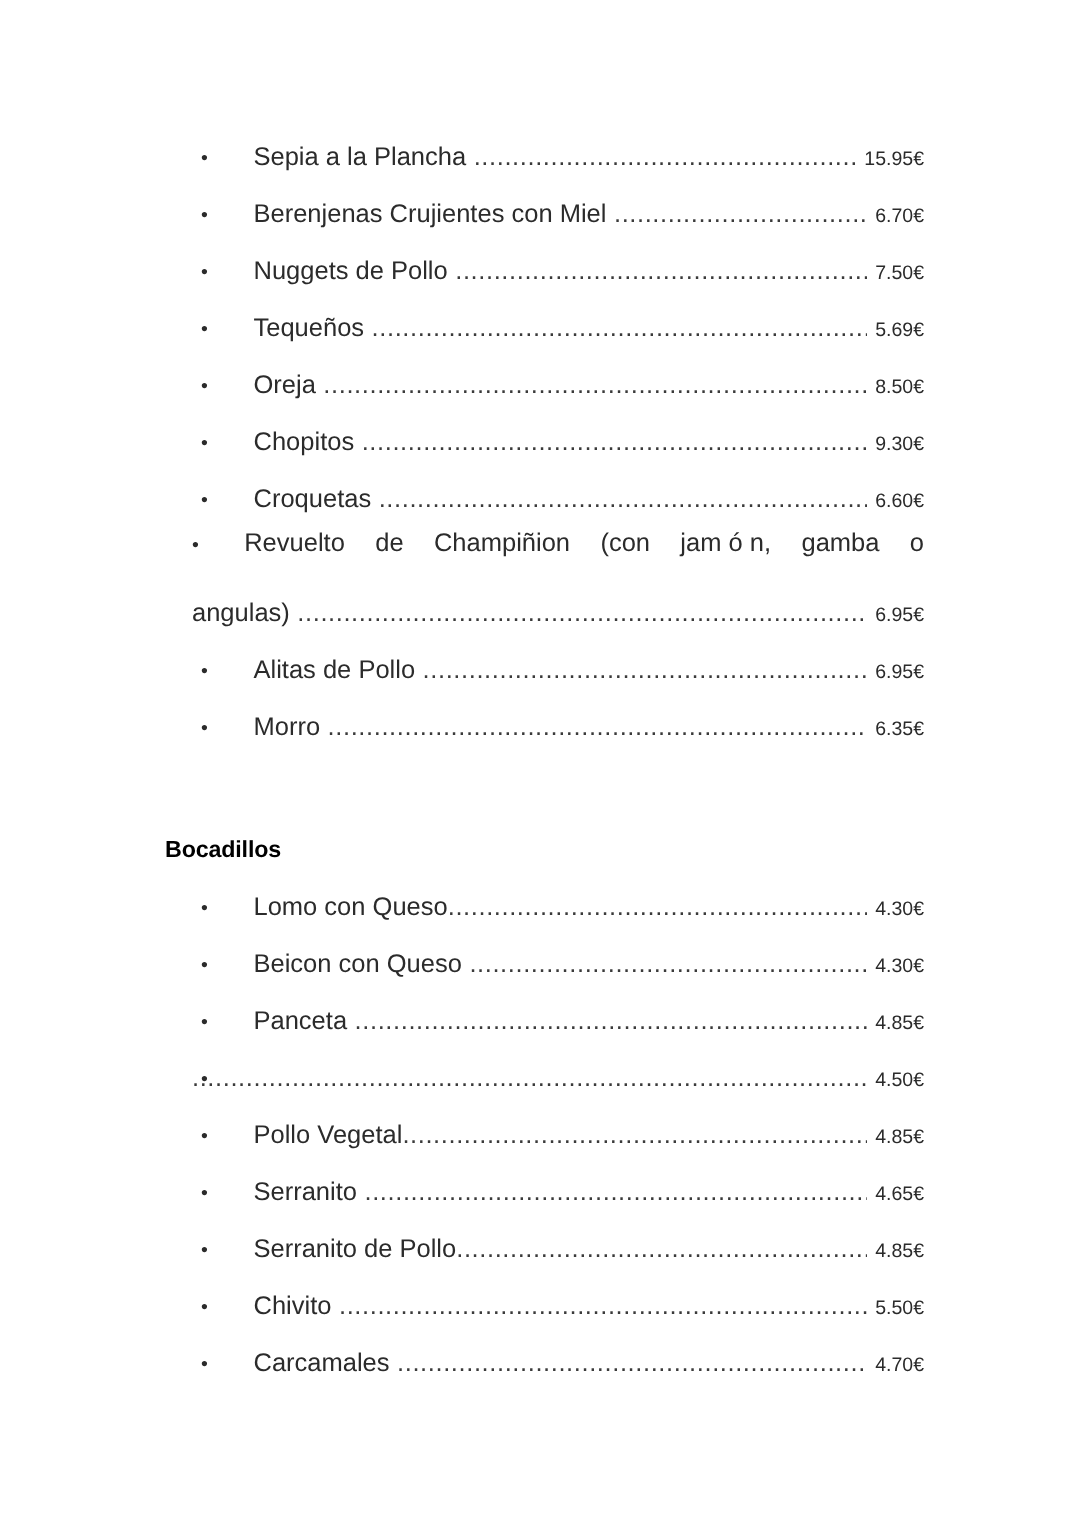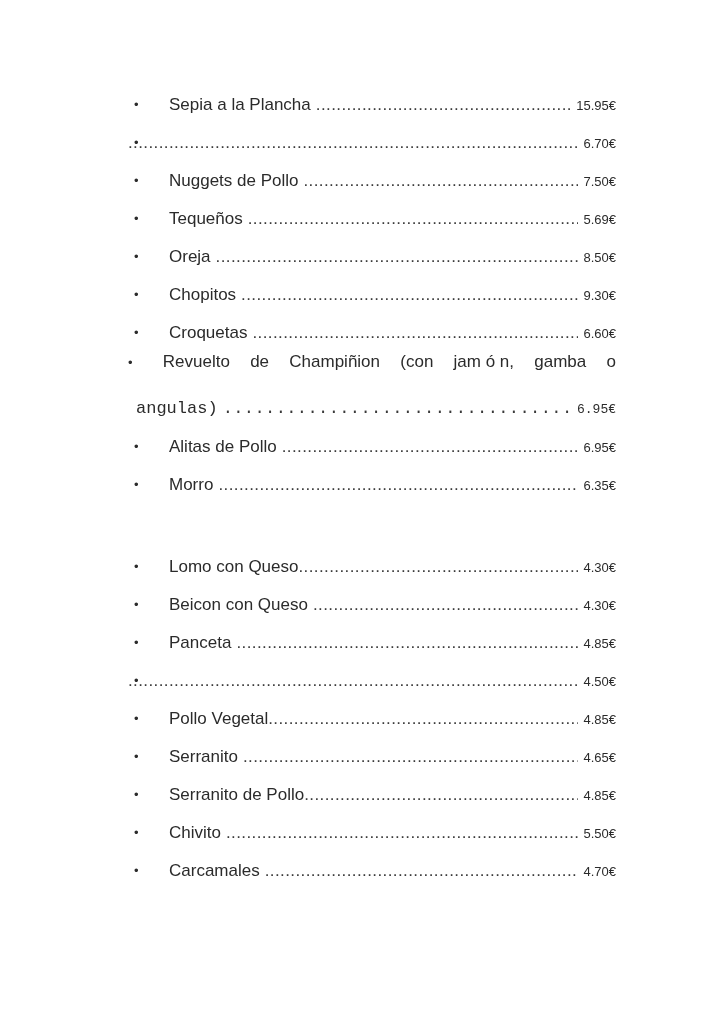--- a/index.html
+++ b/index.html
@@ -123,22 +123,21 @@
     font-size: 13px;
     margin-right: 10px;
   }
   .wrap-line1 .w {
     white-space: pre;
   }
   .wrap-line2 {
     display: flex;
     align-items: baseline;
     height: 38px;
-    margin-left: 8px;
-    font-family: Liberation Mono, monospace;
+    margin-left: 0px;
   }
   .wrap-line2 .item-name { margin-left: 0; margin-right: 5px; }
 </style>
 </head>
 <body>
 
 <div class="page">
   <div class="content">
 
     <div class="section">
@@ -146,20 +145,21 @@
 
         <li class="item">
           <span class="bullet">•</span>
           <span class="item-name">Sepia a la Plancha</span>
           <span class="leader"></span>
           <span class="price">15.95€</span>
         </li>
 
         <li class="item">
           <span class="bullet">•</span>
+          <span class="item-name">Berenjenas Crujientes con Miel</span>
           <span class="leader"></span>
           <span class="price">6.70€</span>
         </li>
 
         <li class="item">
           <span class="bullet">•</span>
           <span class="item-name">Nuggets de Pollo</span>
           <span class="leader"></span>
           <span class="price">7.50€</span>
         </li>
@@ -221,20 +221,21 @@
           <span class="bullet">•</span>
           <span class="item-name">Morro</span>
           <span class="leader"></span>
           <span class="price">6.35€</span>
         </li>
 
       </ul>
     </div>
 
     <div class="section">
+      <h2 class="section-heading">Bocadillos</h2>
       <ul class="items">
 
         <li class="item tight">
           <span class="bullet">•</span>
           <span class="item-name">Lomo con Queso</span>
           <span class="leader"></span>
           <span class="price">4.30€</span>
         </li>
 
         <li class="item">

